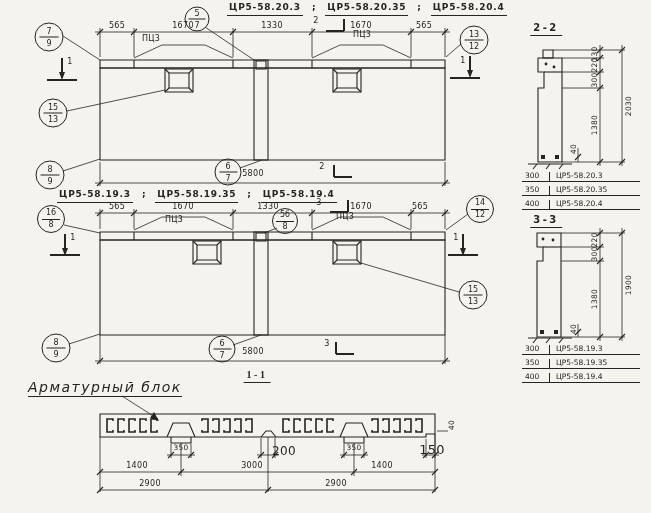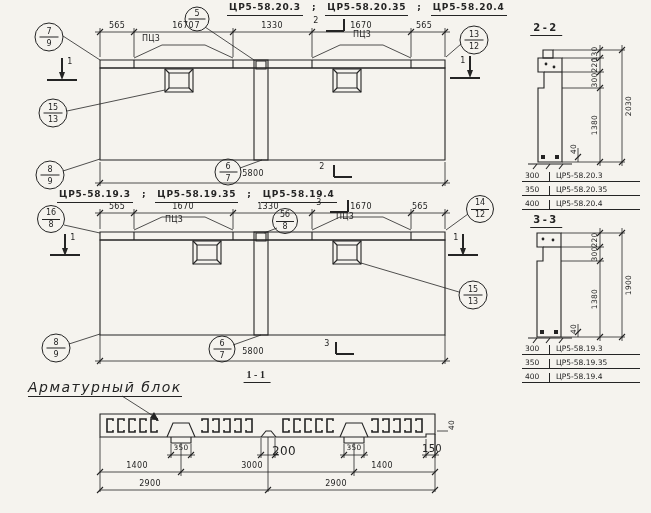--- a/index.html
+++ b/index.html
@@ -263,21 +263,21 @@
       <span class="t">400</span>
       <span class="n">ЦР5-58.19.4</span>
       </div>
   </div>
 
   <div class="sec-label" style="left:257px;top:376px;font-family:Liberation Serif, serif;">1-1</div>
   <div class="legend-title" style="left:28px;top:379px;">Арматурный блок</div>
   <div class="lbl" style="left:181px;top:448px;font-size:7.4px;">350</div>
   <div class="lbl" style="left:284px;top:451px;font-size:12px;">200</div>
   <div class="lbl" style="left:354px;top:448px;font-size:7.4px;">350</div>
-  <div class="lbl" style="left:432px;top:449px;font-size:10px;">150</div>
+  <div class="lbl" style="left:432px;top:449px;font-size:13px;">150</div>
   <div class="lbl" style="left:137px;top:466px;">1400</div>
   <div class="lbl" style="left:252px;top:466px;">3000</div>
   <div class="lbl" style="left:382px;top:466px;">1400</div>
   <div class="lbl" style="left:150px;top:484px;">2900</div>
   <div class="lbl" style="left:336px;top:484px;">2900</div>
   <div class="vlbl" style="left:452px;top:425px;">40</div>
 
 </div>
 
 </body></html>

